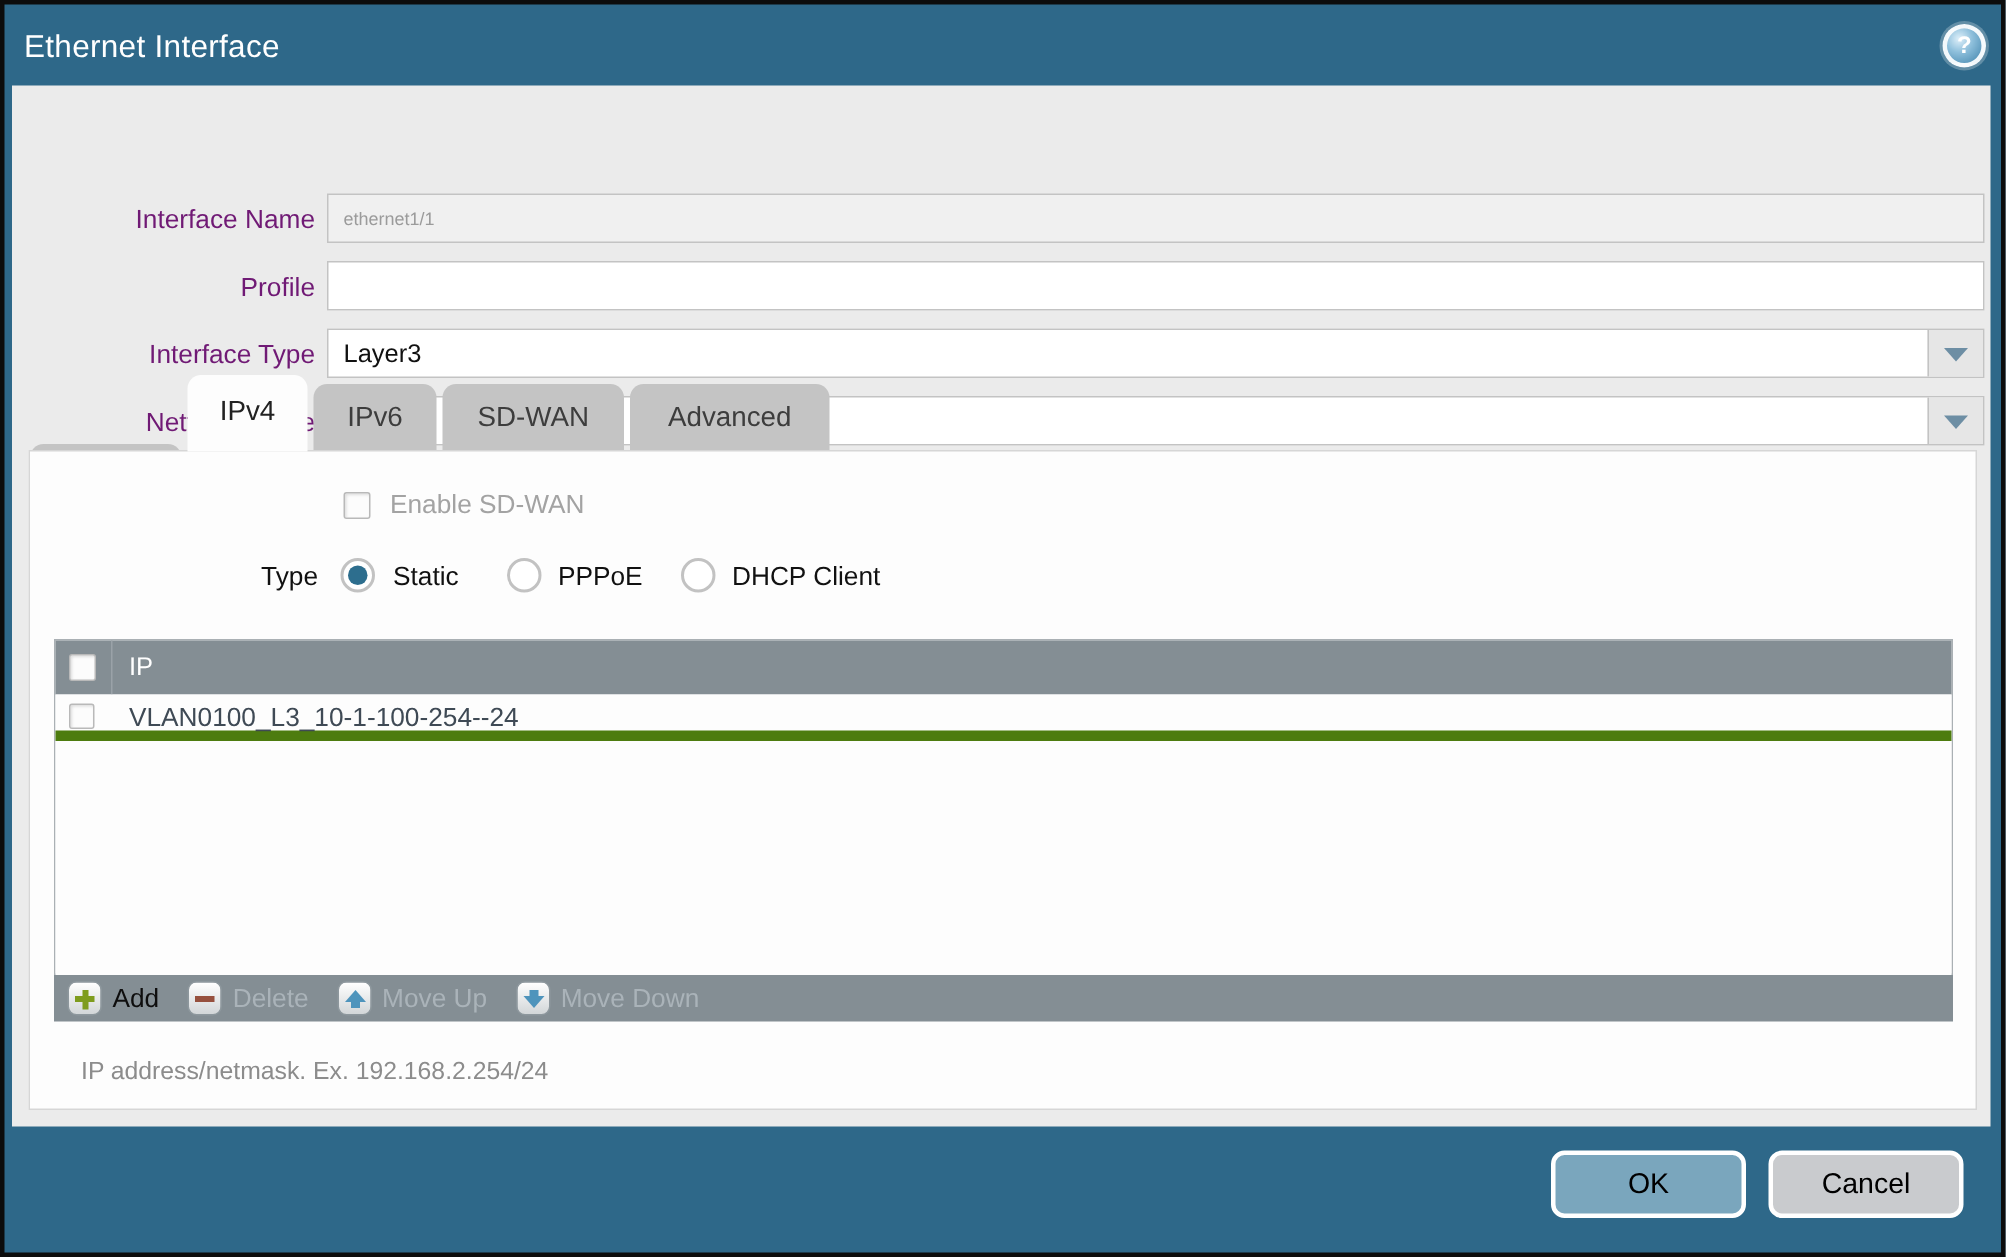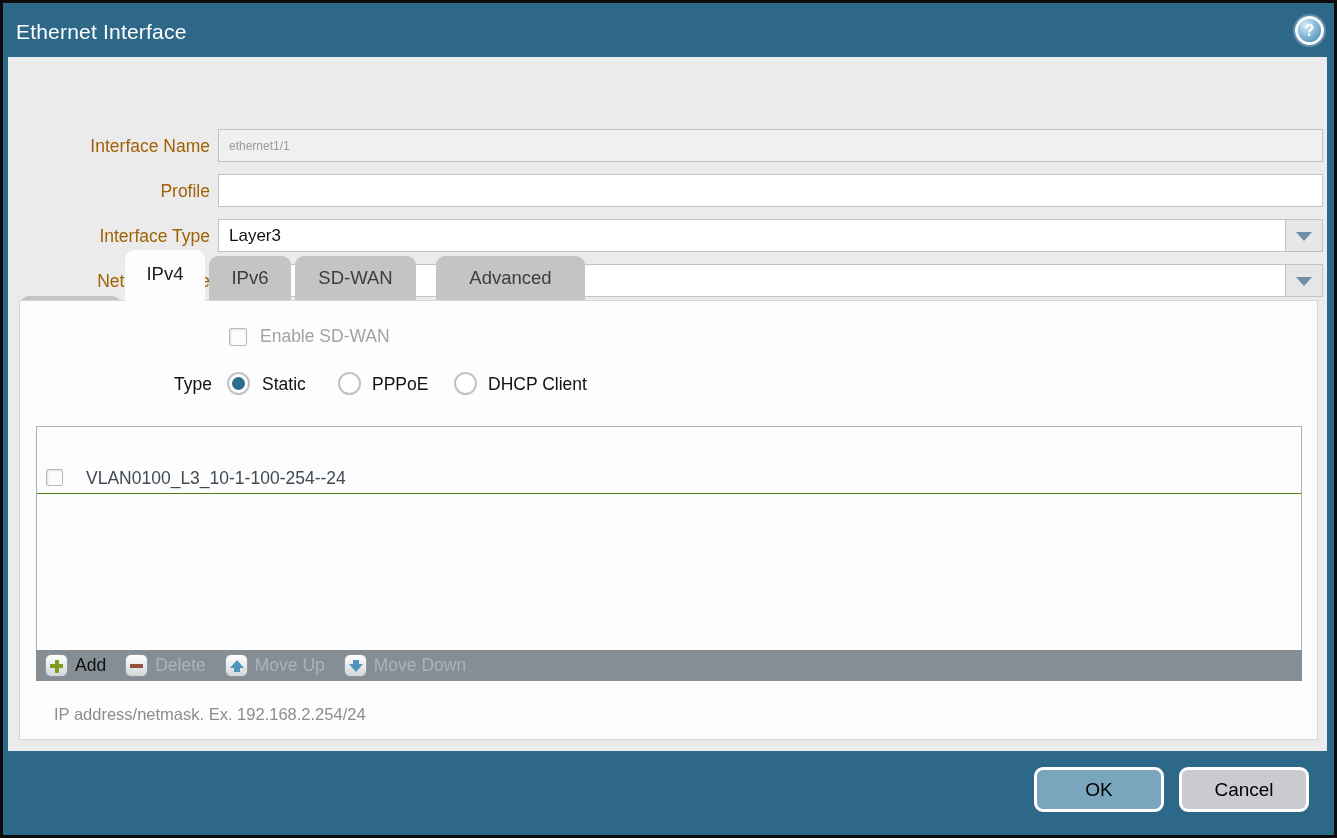--- a/index.html
+++ b/index.html
@@ -21,21 +21,21 @@
     border:3px solid rgba(255,255,255,0.92);
     box-shadow: 0 0 0 2px rgba(255,255,255,0.25);
     color:#fff; font-weight:bold; font-size:16px; text-align:center; line-height:23px;
     cursor:pointer;
   }
 
   
   .body { position:absolute; left:8px; top:57px; width:1319px; height:694px; background:#ebebeb; }
 
   
-  .frm-label { position:absolute; left:20px; width:182px; text-align:right; font-size:17.5px; color:#a16207; }
+  .frm-label { position:absolute; left:20px; width:182px; text-align:right; font-size:17.5px; color:#701a75; }
   .field { position:absolute; left:210px; width:1105px; height:33px; background:#fff; border:1px solid #c3c3c3; }
   .field input {
     width:100%; height:100%; border:none; outline:none; background:transparent;
     font-family:"Liberation Sans", sans-serif; font-size:12px; color:#1a1a1a; padding:0 10px;
   }
   .field.disabled { background:#f0f0f0; }
   .field.disabled input { color:#9b9b9b; }
   .combo .combo-value { position:absolute; left:10px; top:6px; font-size:17px; color:#111; }
   .combo .combo-btn {
     position:absolute; right:0; top:0; width:37px; height:31px; background:#e6e6e6;
@@ -84,21 +84,21 @@
   }
   .radio-lbl { position:absolute; top:2px; font-size:17.5px; color:#111; }
 
   
   .tbl { position:absolute; left:36px; top:426px; width:1266px; height:224px; border:1px solid #aab0b4; }
   .tbl-head { position:absolute; left:0; top:0; width:100%; height:36px; background:#848e94; }
   .tbl-head .cbx { position:absolute; left:9px; top:9px; }
   .tbl-head .colsep { position:absolute; left:37px; top:0; width:1px; height:36px; background:#9aa2a8; }
   .tbl-head .col-ip { position:absolute; left:49px; top:8px; color:#fff; font-size:17px; }
   .tbl-body { position:absolute; left:0; top:36px; width:100%; height:187px; background:#fdfdfd; }
-  .tbl-row { position:relative; height:31px; border-bottom:1px solid #4d7c0f; cursor:pointer; }
+  .tbl-row { position:relative; height:31px; border-bottom:7px solid #4d7c0f; cursor:pointer; }
   .tbl-row .cbx { position:absolute; left:9px; top:6px; width:17px; height:17px; }
   .tbl-row .cell { position:absolute; left:49px; top:5px; font-size:17.5px; color:#3f4a55; }
 
   
   .toolbar {
     position:absolute; left:36px; top:650px; width:1266px; height:31px; background:#848e94;
     display:flex; align-items:center; padding-left:9px; gap:19px;
   }
   .tb-btn { display:flex; align-items:center; gap:7px; cursor:pointer; }
   .tb-btn .ic {
@@ -163,40 +163,45 @@
     <div class="field combo" style="top:207px;">
       <span class="combo-value">None</span>
       <span class="combo-btn"></span>
     </div>
   </div>
 
   <div class="tab" style="left:20px; width:101px;margin-top:40px;">Config</div>
   <div class="tab active" style="left:125px; width:80px;">IPv4</div>
   <div class="tab" style="left:209px; width:82px;">IPv6</div>
   <div class="tab" style="left:295px; width:121px;">SD-WAN</div>
-  <div class="tab" style="left:436px; width:149px;">Advanced</div>
+  <div class="tab" style="left:420px; width:133px;">Advanced</div>
 
   <div class="panel"></div>
 
   <div class="sdwan-row" style="z-index:4;">
     <span class="cbx"></span>
     <span class="lbl">Enable SD-WAN</span>
   </div>
 
   <div class="type-row" style="z-index:4;">
     <span class="type-label">Type</span>
     <span class="radio sel" style="left:227px;"></span>
     <span class="radio-lbl" style="left:262px;">Static</span>
     <span class="radio" style="left:338px;"></span>
     <span class="radio-lbl" style="left:372px;">PPPoE</span>
     <span class="radio" style="left:454px;"></span>
     <span class="radio-lbl" style="left:488px;">DHCP Client</span>
   </div>
 
   <div class="tbl" style="z-index:4;">
+    <div class="tbl-head">
+      <span class="cbx"></span>
+      <span class="colsep"></span>
+      <span class="col-ip">IP</span>
+    </div>
     <div class="tbl-body">
       <div class="tbl-row">
         <span class="cbx"></span>
         <span class="cell">VLAN0100_L3_10-1-100-254--24</span>
       </div>
     </div>
   </div>
 
   <div class="toolbar" style="z-index:4;">
     <div class="tb-btn">

